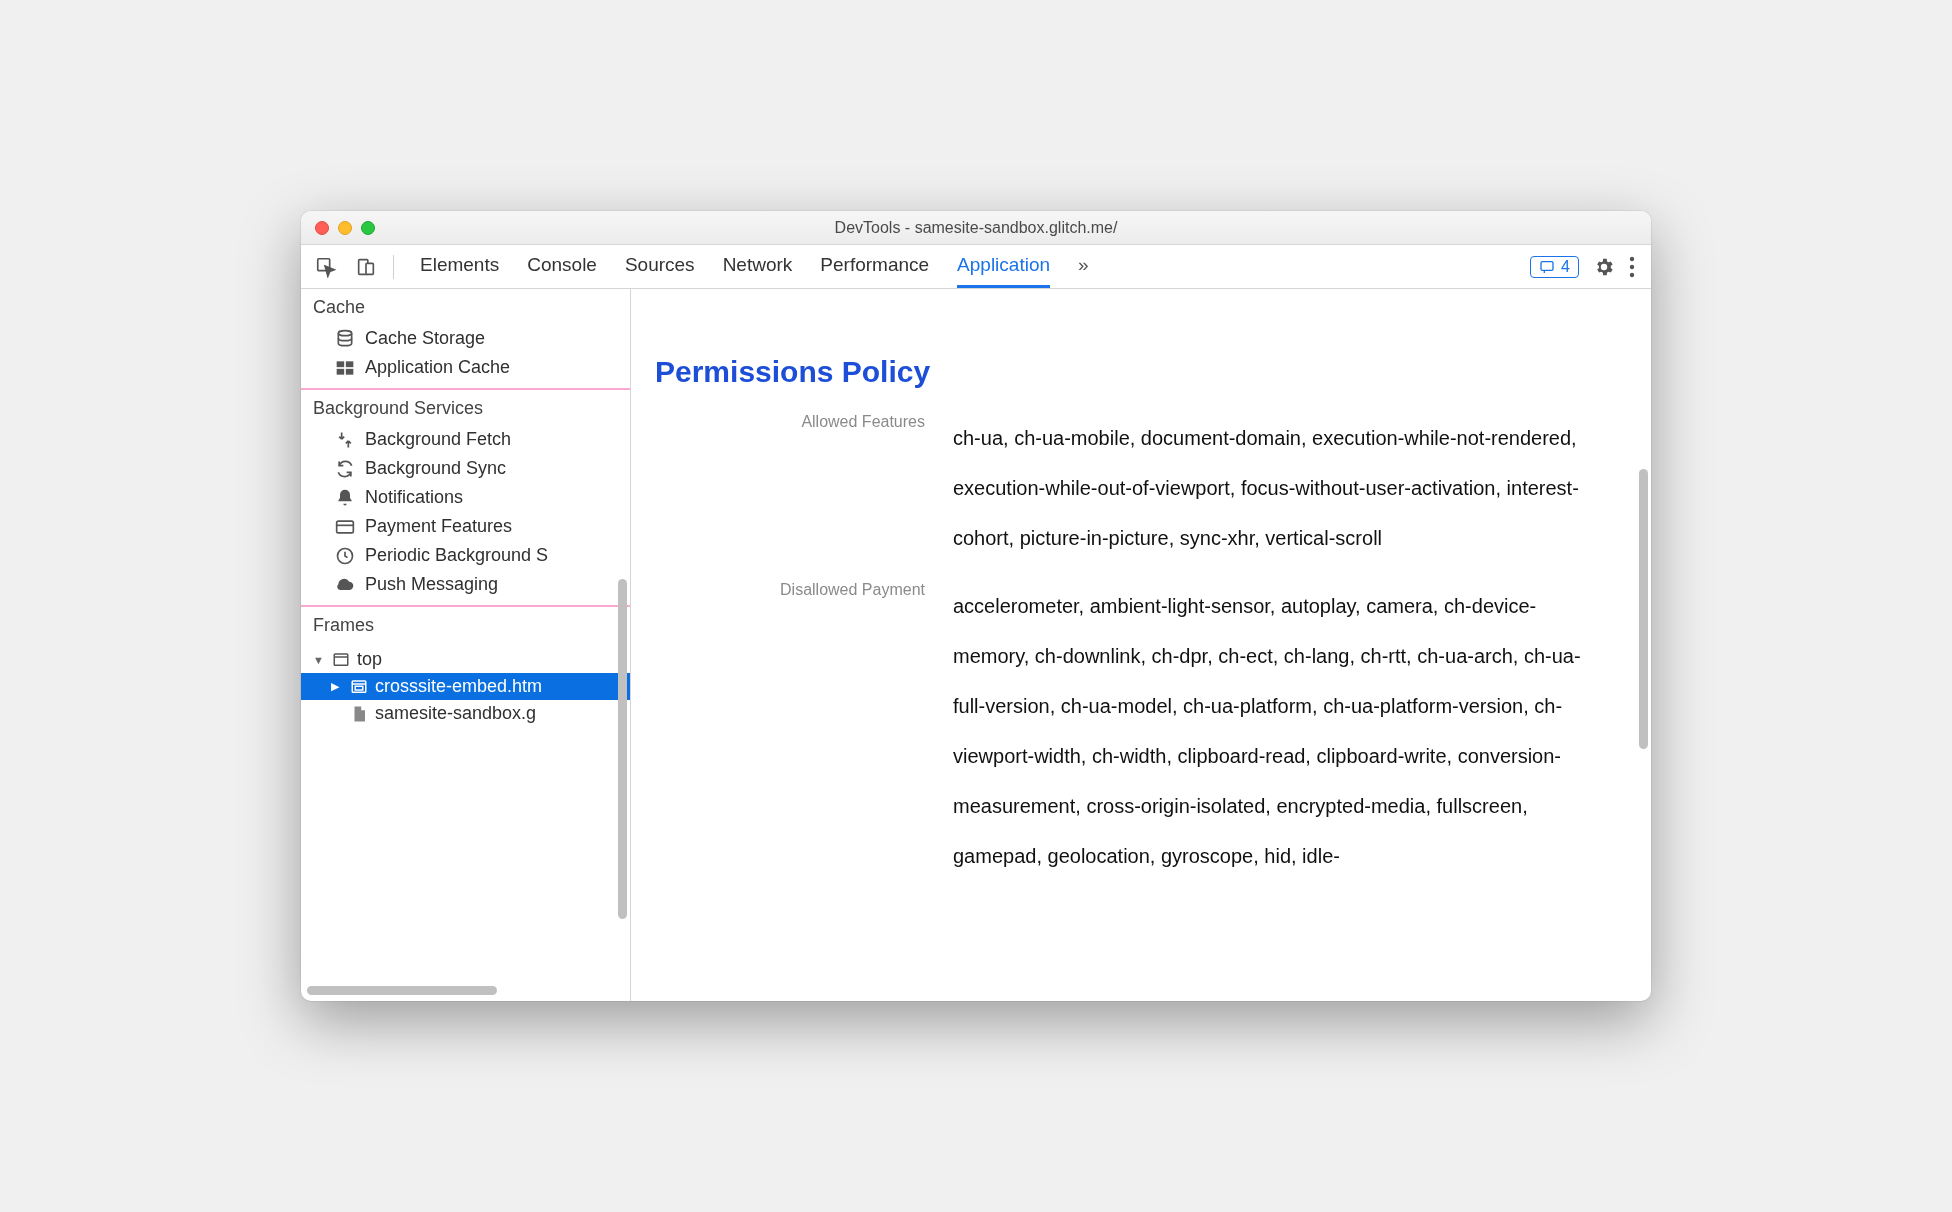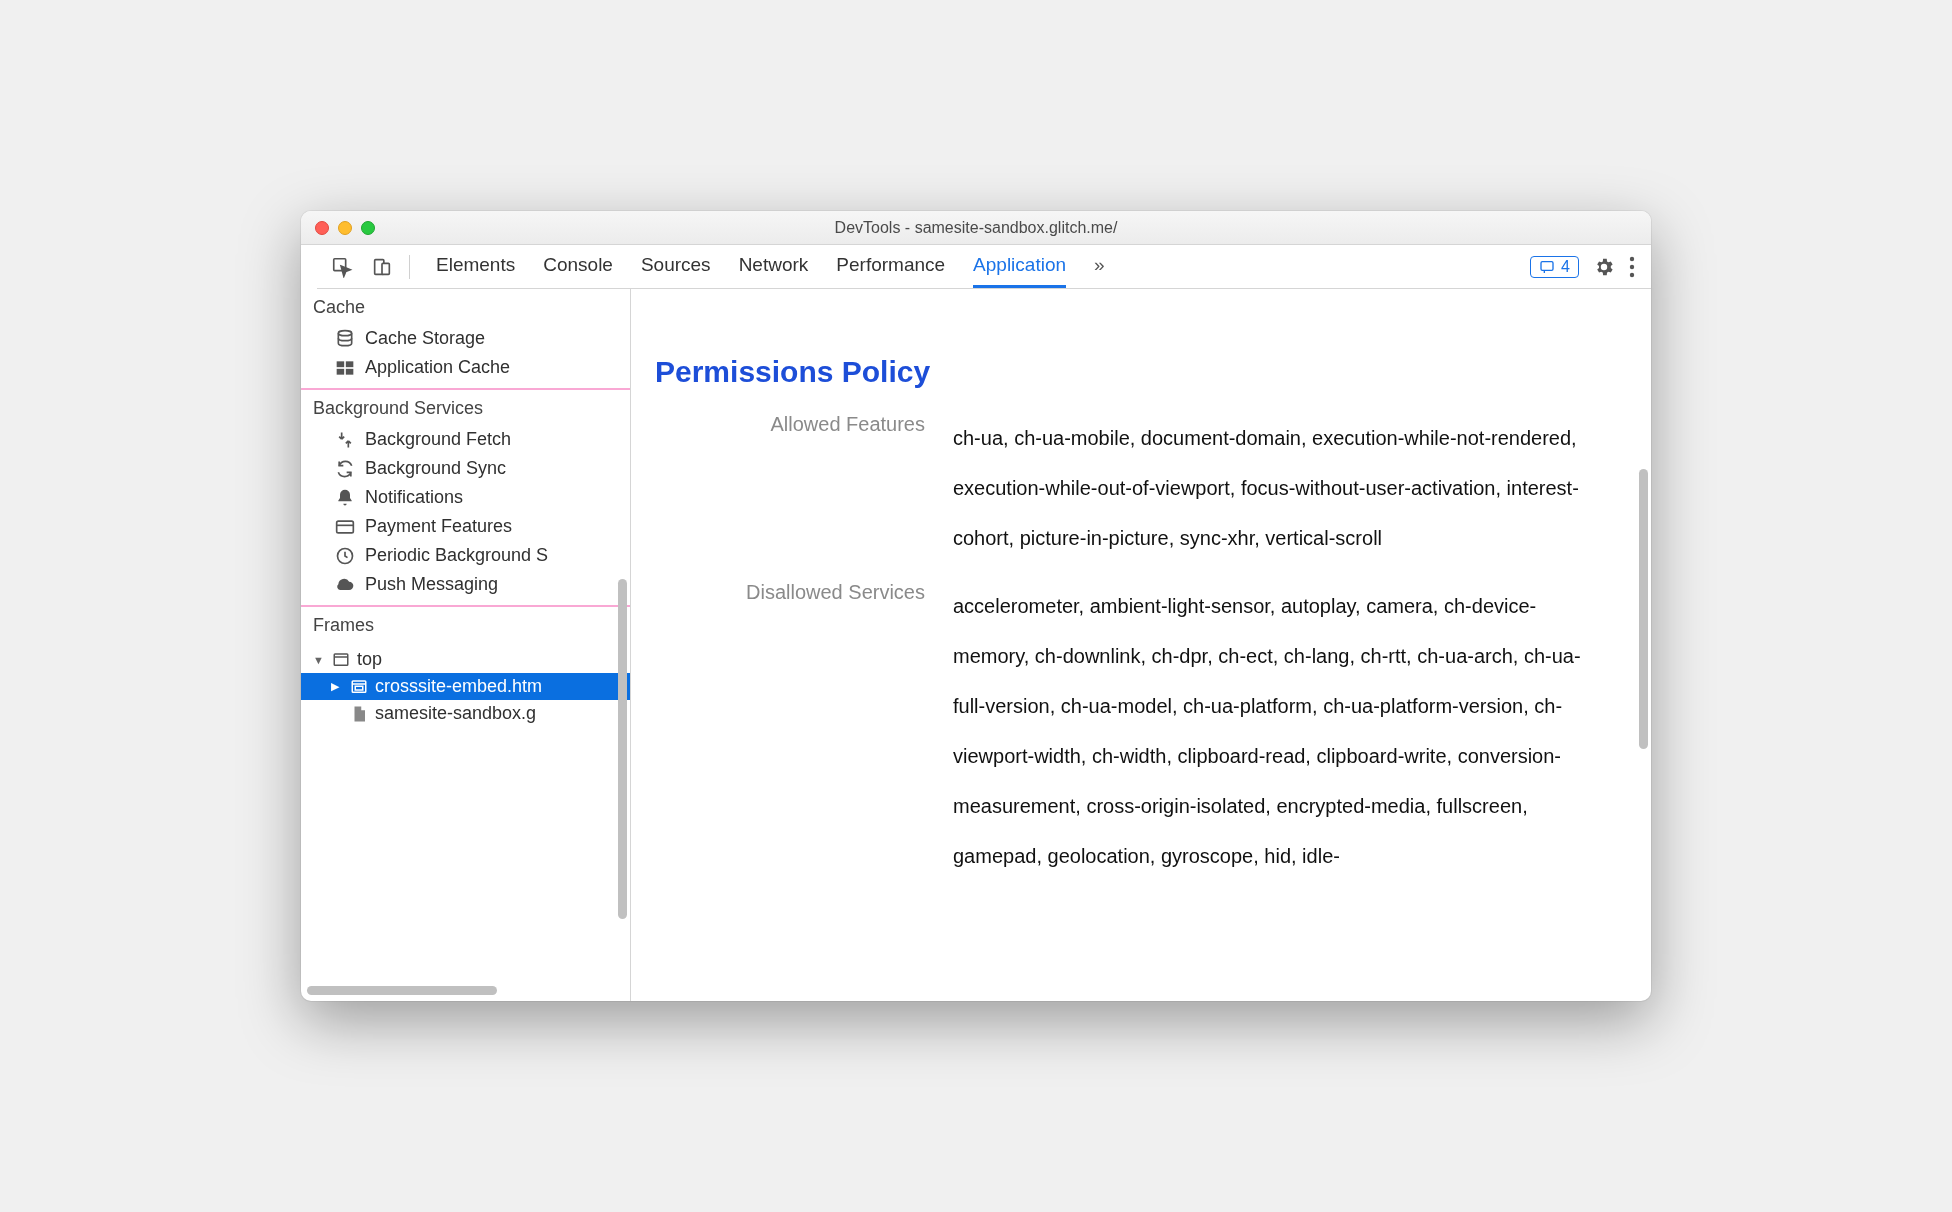--- a/index.html
+++ b/index.html
@@ -40,21 +40,20 @@
     position:absolute; left:0; right:0; text-align:center;
     font-size:16px; color:#4a4a4a; pointer-events:none;
   }
   .tabbar {
     height: 44px;
     border-bottom: 1px solid #d5d5d5;
     display:flex; align-items:center;
     padding: 0 8px;
     gap: 6px;
     flex-shrink:0;
-    margin-left:16px;
   }
   .tab-icon {
     width: 34px; height: 34px; display:flex; align-items:center; justify-content:center;
     color:#555;
   }
   .tab-sep {
     width:1px; height:24px; background:#d0d0d0; margin:0 4px;
   }
   .tabs { display:flex; gap: 28px; padding-left: 16px; flex:1; }
   .tab {
@@ -94,21 +93,21 @@
   .tree-row { display:flex; align-items:center; gap:6px; padding:3px 8px 3px 12px; cursor:pointer; white-space:nowrap; overflow:hidden;}
   .tree-row.level1{padding-left:30px;}
   .tree-row.level2{padding-left:30px;}
   .tree-row.selected { background:#0a6fe0; color:#fff; }
   .tree-row.selected .icon { color:#fff; }
   .arrow { font-size:11px; width:12px; color:#666;}
   .tree-row.selected .arrow{ color:#fff; }
   .main { flex:1; overflow-y:auto; overflow-x:hidden; padding: 18px 40px 18px 24px; position:relative;}
   .heading { font-size:30px; font-weight:700; color:#1d4ed8; margin-bottom: 24px; margin-top: 48px; }
   .row { display:flex; gap:28px; margin-bottom:18px; }
-  .row-label { width:270px; text-align:right; color:#8a8a8a; font-size:20px; flex-shrink:0; }
+  .row-label { width:270px; text-align:right; color:#8a8a8a; font-size:16px; flex-shrink:0; }
   .row-value { flex:1; font-size:20px; color:#111; line-height:2.5; word-break: break-word;}
   .hscroll {
     position:absolute; left:6px; bottom:6px; height:9px; width:190px;
     background: #c0c0c0; border-radius:5px;
   }
   .vscroll-main {
     position:absolute; right:3px; top:180px; width:9px; height:280px;
     background:#c0c0c0; border-radius:5px;
   }
   .vscroll-side {
@@ -299,19 +298,19 @@
       <div class="vscroll-side"></div>
     </div>
 
     <div class="main">
       <div class="heading">Permissions Policy</div>
       <div class="row">
         <div class="row-label">Allowed Features</div>
         <div class="row-value">ch-ua, ch-ua-mobile, document-domain, execution-while-not-rendered, execution-while-out-of-viewport, focus-without-user-activation, interest-cohort, picture-in-picture, sync-xhr, vertical-scroll</div>
       </div>
       <div class="row">
-        <div class="row-label">Disallowed Services</div>
+        <div class="row-label">Disallowed Payment</div>
         <div class="row-value">accelerometer, ambient-light-sensor, autoplay, camera, ch-device-memory, ch-downlink, ch-dpr, ch-ect, ch-lang, ch-rtt, ch-ua-arch, ch-ua-full-version, ch-ua-model, ch-ua-platform, ch-ua-platform-version, ch-viewport-width, ch-width, clipboard-read, clipboard-write, conversion-measurement, cross-origin-isolated, encrypted-media, fullscreen, gamepad, geolocation, gyroscope, hid, idle-</div>
       </div>
       <div class="vscroll-main"></div>
     </div>
   </div>
 </div>
 
 </body></html>

